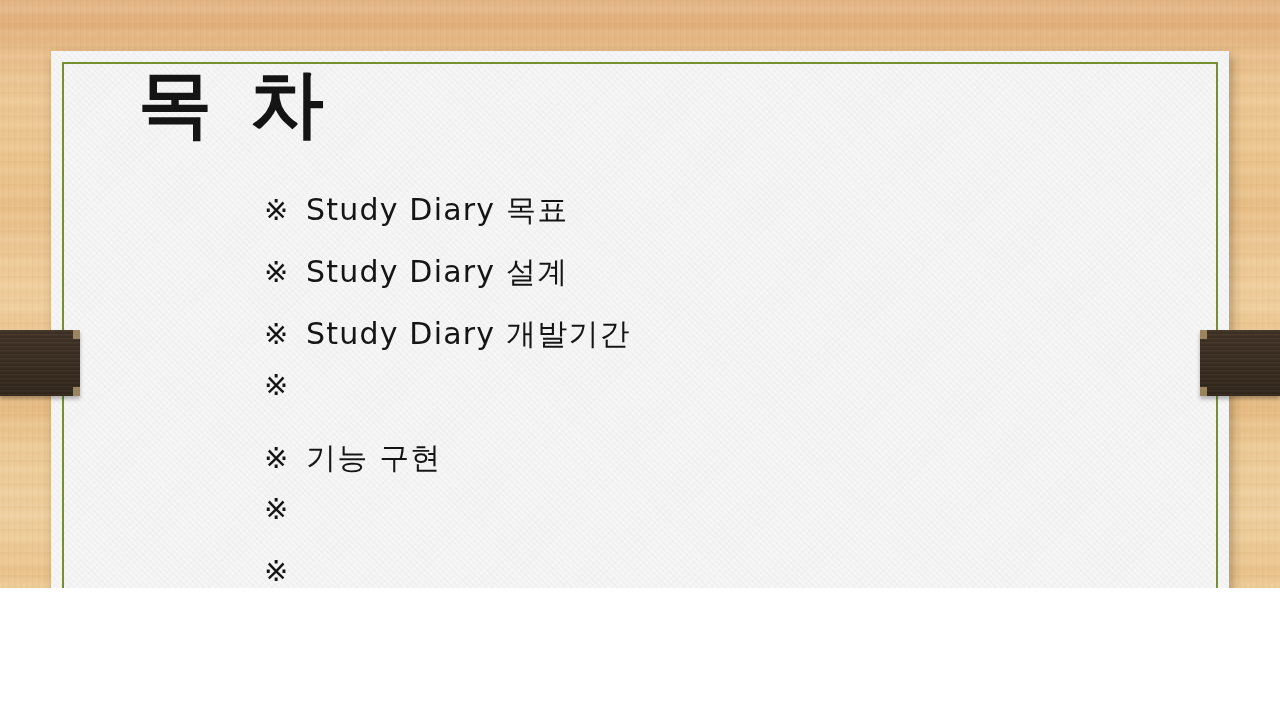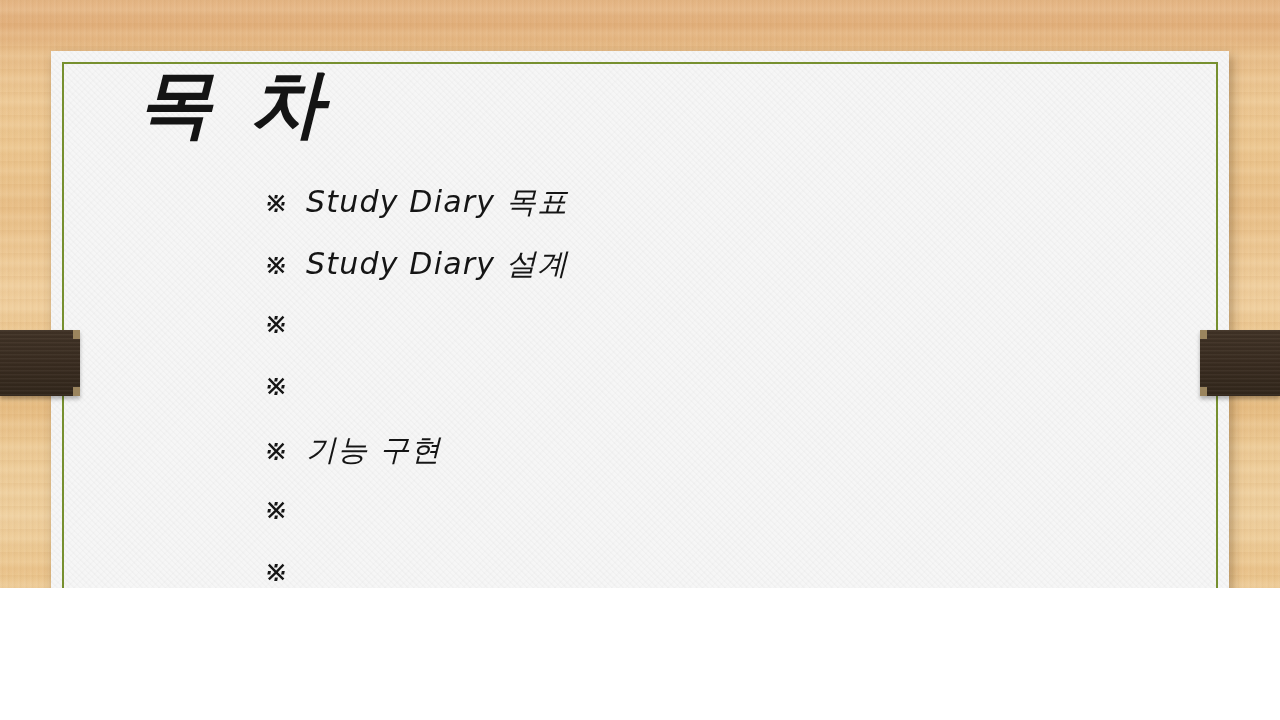--- a/index.html
+++ b/index.html
@@ -13,21 +13,20 @@
   body {
     font-family: "Liberation Sans", sans-serif;
   }
 
   
   .slide {
     position: relative;
     width: 1280px;
     height: 588px;
     overflow: hidden;
-    font-style: italic;
   }
 
   
   .wood-bg {
     position: absolute;
     inset: 0;
     background-color: #ebc78f;
     background-image:
       
       repeating-linear-gradient(
@@ -182,20 +181,21 @@
   .toc-bullet {
     display: inline-block;
     width: 42px;
     flex: 0 0 42px;
     font-size: 29px;
     color: #151515;
   }
 
   .toc-label {
     display: inline-block;
+    margin-top: 8px;
   }
 </style>
 </head>
 <body>
 
 <div class="slide">
 
   <div class="wood-bg"></div>
 
   <div class="ribbon ribbon-left">
@@ -221,20 +221,21 @@
       <span class="toc-label">Study Diary 목표</span>
     </li>
 
     <li class="toc-item">
       <span class="toc-bullet">※</span>
       <span class="toc-label">Study Diary 설계</span>
     </li>
 
     <li class="toc-item">
       <span class="toc-bullet">※</span>
+      <span class="toc-label">Study Diary 개발기간</span>
     </li>
 
     <li class="toc-item">
       <span class="toc-bullet">※</span>
     </li>
 
     <li class="toc-item">
       <span class="toc-bullet">※</span>
       <span class="toc-label">기능 구현</span>
     </li>

